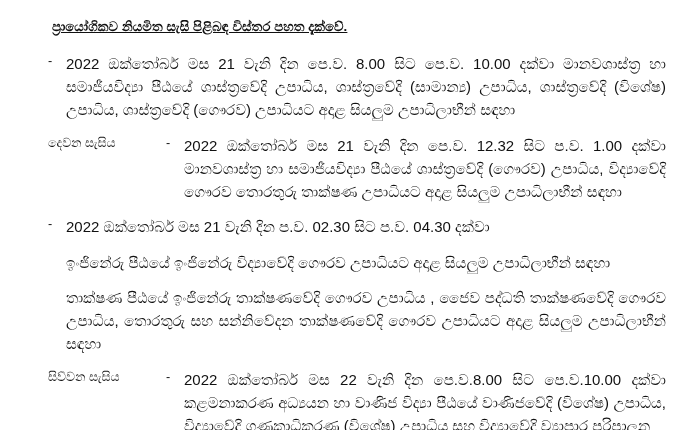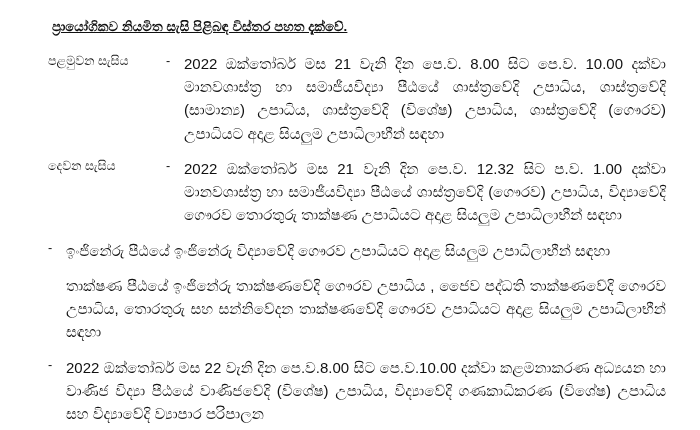--- a/index.html
+++ b/index.html
@@ -62,43 +62,44 @@
   }
 </style>
 </head>
 <body>
 
 <div class="page">
 
   <div class="doc-heading">ප්‍රායෝගිකව නියමිත සැසි පිළිබඳ විස්තර පහත දැක්වේ.</div>
 
   <div class="session-row">
-    <div class="sess-label">පළමුවන සැසිය</div>
     <div class="sess-dash">-</div>
     <div class="sess-body">
       <p>2022 ඔක්තෝබර් මස 21 වැනි දින පෙ.ව. 8.00 සිට පෙ.ව. 10.00 දක්වා මානවශාස්ත්‍ර හා සමාජීයවිද්‍යා පීඨයේ ශාස්ත්‍රවේදි උපාධිය, ශාස්ත්‍රවේදි (සාමාන්‍ය) උපාධිය, ශාස්ත්‍රවේදි (විශේෂ) උපාධිය, ශාස්ත්‍රවේදි (ගෞරව) උපාධියට අදාළ සියලුම උපාධිලාභීන් සඳහා</p>
     </div>
   </div>
 
   <div class="session-row">
     <div class="sess-label">දෙවන සැසිය</div>
     <div class="sess-dash">-</div>
     <div class="sess-body">
       <p>2022 ඔක්තෝබර් මස 21 වැනි දින පෙ.ව. 12.32 සිට ප.ව. 1.00 දක්වා මානවශාස්ත්‍ර හා සමාජීයවිද්‍යා පීඨයේ ශාස්ත්‍රවේදි (ගෞරව) උපාධිය, විද්‍යාවේදි ගෞරව තොරතුරු තාක්ෂණ උපාධියට අදාළ සියලුම උපාධිලාභීන් සඳහා</p>
     </div>
   </div>
 
   <div class="session-row">
     <div class="sess-dash">-</div>
     <div class="sess-body">
+      <p>2022 ඔක්තෝබර් මස 21 වැනි දින ප.ව. 02.30 සිට ප.ව. 04.30 දක්වා</p>
       <p>ඉංජිනේරු පීඨයේ ඉංජිනේරු විද්‍යාවේදි ගෞරව උපාධියට අදාළ සියලුම උපාධිලාභීන් සඳහා</p>
       <p>තාක්ෂණ පීඨයේ ඉංජිනේරු තාක්ෂණවේදි ගෞරව උපාධිය , ජෛව පද්ධති තාක්ෂණවේදි ගෞරව උපාධිය, තොරතුරු සහ සන්නිවේදන තාක්ෂණවේදි ගෞරව උපාධියට අදාළ සියලුම උපාධිලාභීන් සඳහා</p>
     </div>
   </div>
 
   <div class="session-row">
+    <div class="sess-label">සිව්වන සැසිය</div>
     <div class="sess-dash">-</div>
     <div class="sess-body">
       <p>2022 ඔක්තෝබර් මස 22 වැනි දින පෙ.ව.8.00 සිට පෙ.ව.10.00 දක්වා කළමනාකරණ අධ්‍යයන හා වාණිජ විද්‍යා පීඨයේ වාණිජවේදි (විශේෂ) උපාධිය, විද්‍යාවේදි ගණකාධිකරණ (විශේෂ) උපාධිය සහ විද්‍යාවේදි ව්‍යාපාර පරිපාලන</p>
     </div>
   </div>
 
 </div>
 
 </body></html>

